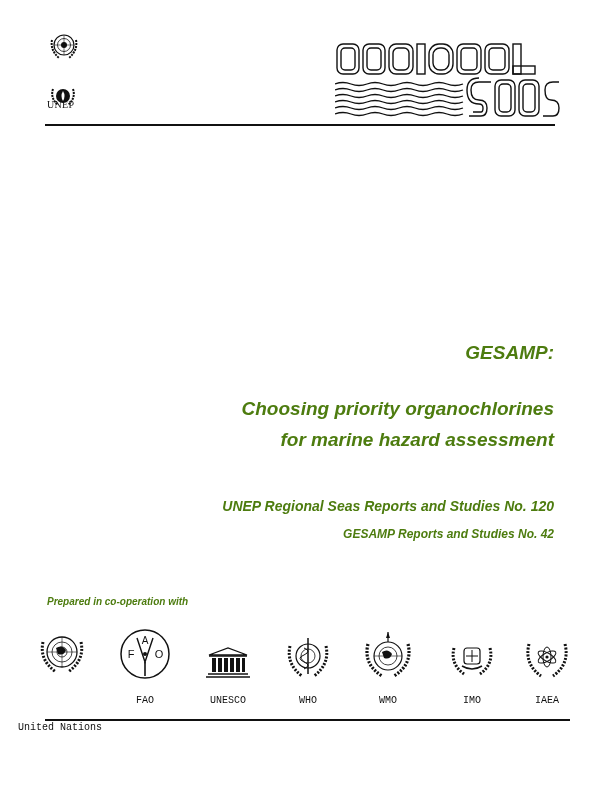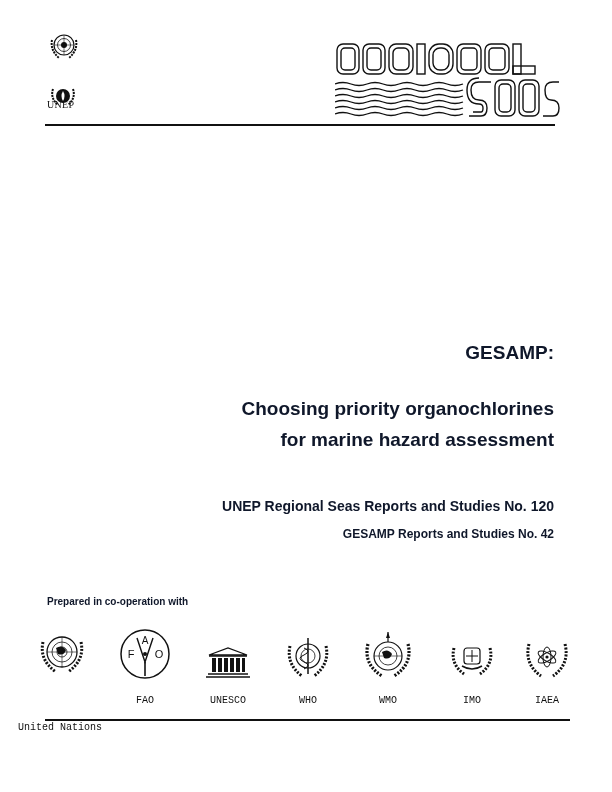--- a/index.html
+++ b/index.html
@@ -1,21 +1,21 @@
 <!DOCTYPE html>
 <html><head>
 <meta charset="utf-8">
 <style>
   html, body { margin: 0; padding: 0; background: #ffffff; }
   body { width: 612px; height: 792px; position: relative; overflow: hidden; color: #111; font-family: "Liberation Sans", sans-serif; }
   .abs { position: absolute; }
   .emblem svg { display: block; }
   .unep-label { font-family: "Liberation Serif", serif; font-size: 10px; letter-spacing: 0.3px; color: #111; }
   .rule { position: absolute; height: 2px; background: #111; }
-  .title-italic { font-family: "Liberation Sans", sans-serif; font-weight: bold; color: #0f172a; white-space: nowrap; }
+  .title-italic { font-family: "Liberation Sans", sans-serif; font-weight: bold; font-style: italic; color: #4d7c0f; white-space: nowrap; }
   .org-label { font-family: "Liberation Mono", monospace; font-size: 10px; color: #111; text-align: center; position: absolute; white-space: nowrap; }
   .org-logo { position: absolute; }
   .rs-logo { position: absolute; left: 335px; top: 40px; width: 225px; height: 80px; }
 </style>
 </head>
 <body>
 
 <div class="abs emblem" style="left:47px; top:30px;">
   <svg width="34" height="34" viewBox="0 0 34 34">
     <circle cx="17" cy="15" r="10" fill="none" stroke="#111" stroke-width="1.2"></circle>

